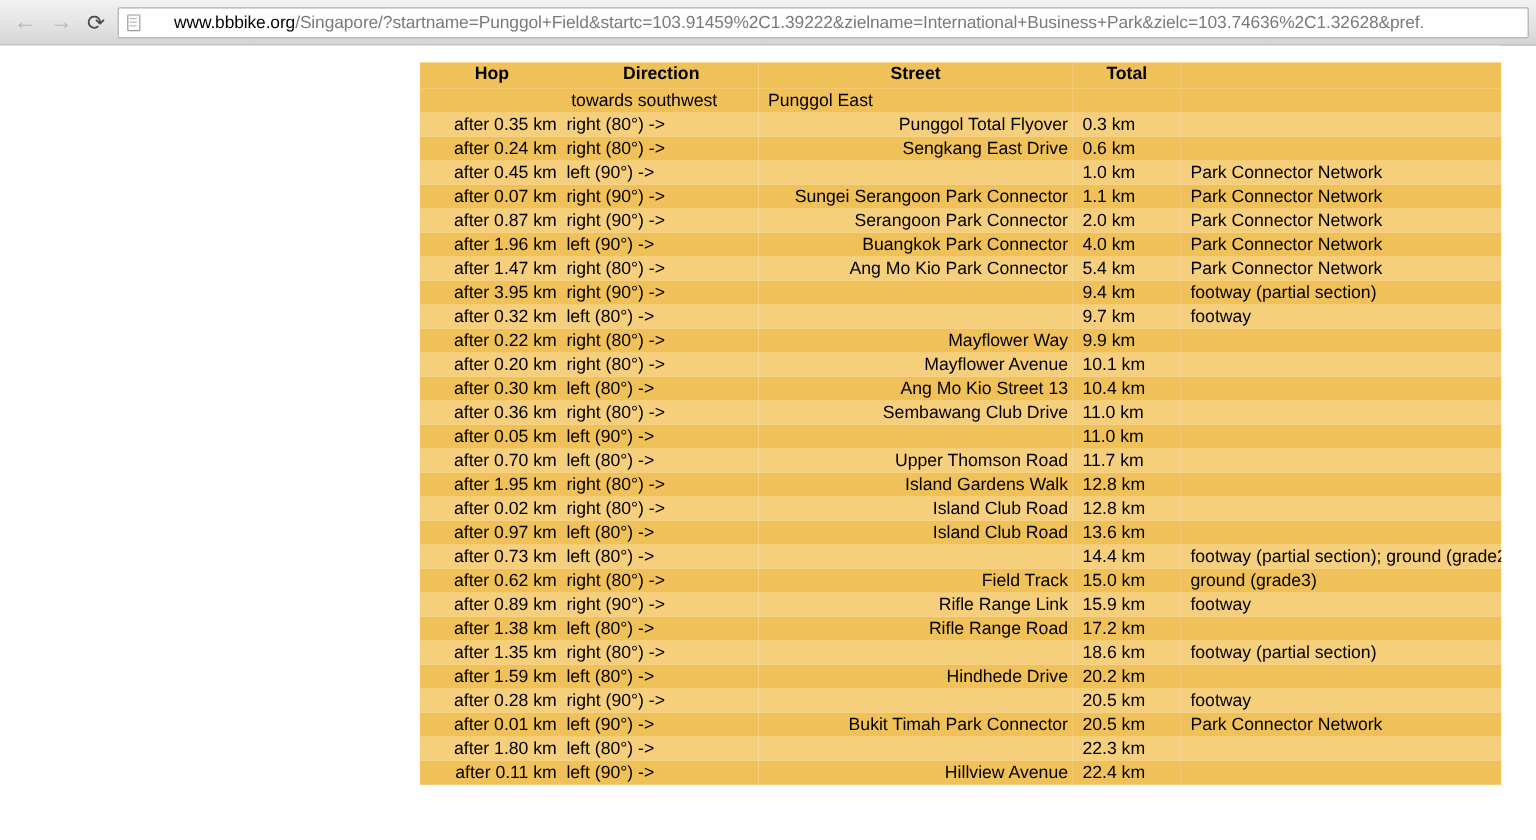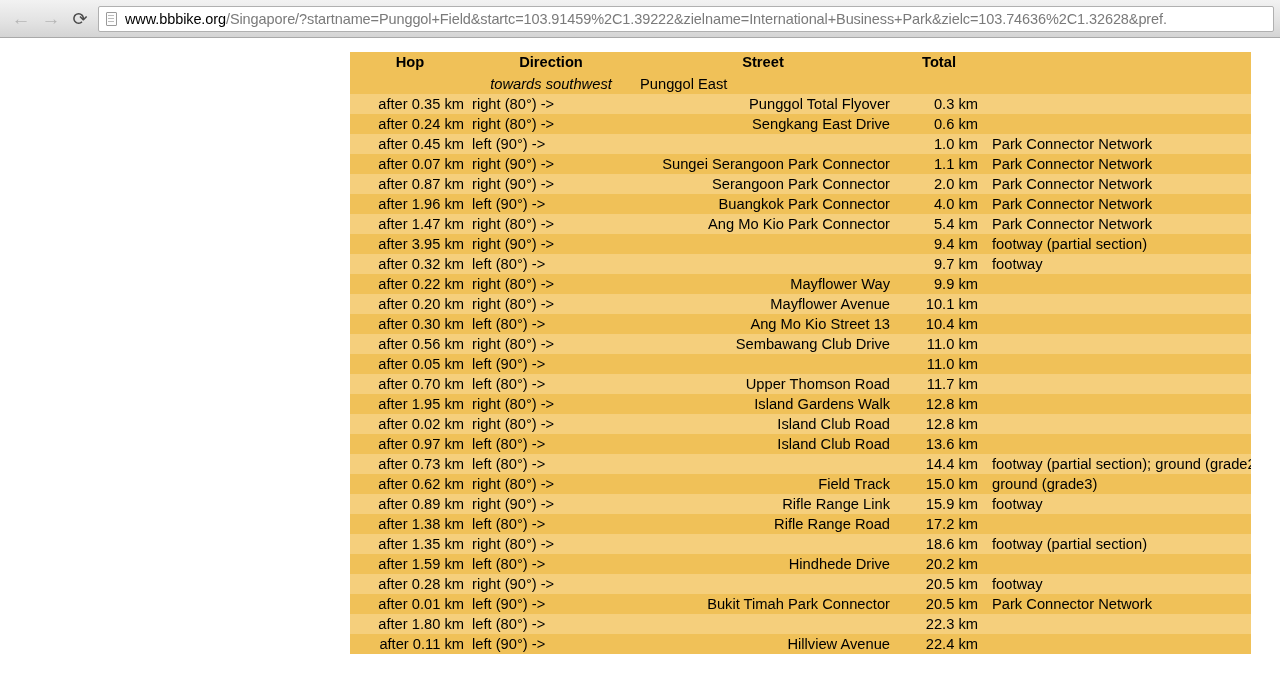--- a/index.html
+++ b/index.html
@@ -48,20 +48,21 @@
     flex: 1;
     height: 26px;
     background: #ffffff;
     border: 1px solid #b0b0b0;
     border-radius: 2px;
     display: flex;
     align-items: center;
     padding: 0 6px;
     box-sizing: border-box;
     overflow: hidden;
+    gap: 20px;
   }
   .page-icon {
     width: 13px;
     height: 15px;
     flex: 0 0 auto;
     margin-right: 7px;
     position: relative;
   }
   .page-icon:before {
     content: "";
@@ -126,24 +127,24 @@
     white-space: nowrap;
     vertical-align: top;
   }
   .row-a td { background: #f0c158; }
   .row-b td { background: #f5cf7c; }
   .row-head td { background: #f0c158; }
 
   td.c-hop { text-align: right; padding-right: 6px; margin-top: 16px; }
   td.c-dir { text-align: left; padding-left: 2px; }
   td.c-street { text-align: right; padding-right: 4px; }
-  td.c-total { text-align: right; padding-left: 8px; }
+  td.c-total { text-align: left; padding-left: 8px; }
   td.c-remarks { text-align: left; padding-left: 8px; }
 
-  td.c-dir-start { text-align: center; padding-right: 6px; font-style: italic; }
+  td.c-dir-start { text-align: left; padding-right: 6px; }
   td.c-street-start { text-align: left; padding-left: 8px; }
 </style>
 </head>
 <body>
 
 <div class="browser-bar">
   <div class="nav-btn disabled">←</div>
   <div class="nav-btn disabled">→</div>
   <div class="reload-btn">⟳</div>
   <div class="url-wrap">
@@ -249,21 +250,21 @@
           <td class="c-remarks"></td>
         </tr>
         <tr class="row-a">
           <td class="c-hop">after 0.30 km</td>
           <td class="c-dir">left (80°) -&gt;</td>
           <td class="c-street">Ang Mo Kio Street 13</td>
           <td class="c-total">10.4 km</td>
           <td class="c-remarks"></td>
         </tr>
         <tr class="row-b">
-          <td class="c-hop">after 0.56 km</td>
+          <td class="c-hop">after 0.36 km</td>
           <td class="c-dir">right (80°) -&gt;</td>
           <td class="c-street">Sembawang Club Drive</td>
           <td class="c-total">11.0 km</td>
           <td class="c-remarks"></td>
         </tr>
         <tr class="row-a">
           <td class="c-hop">after 0.05 km</td>
           <td class="c-dir">left (90°) -&gt;</td>
           <td class="c-street"></td>
           <td class="c-total">11.0 km</td>

